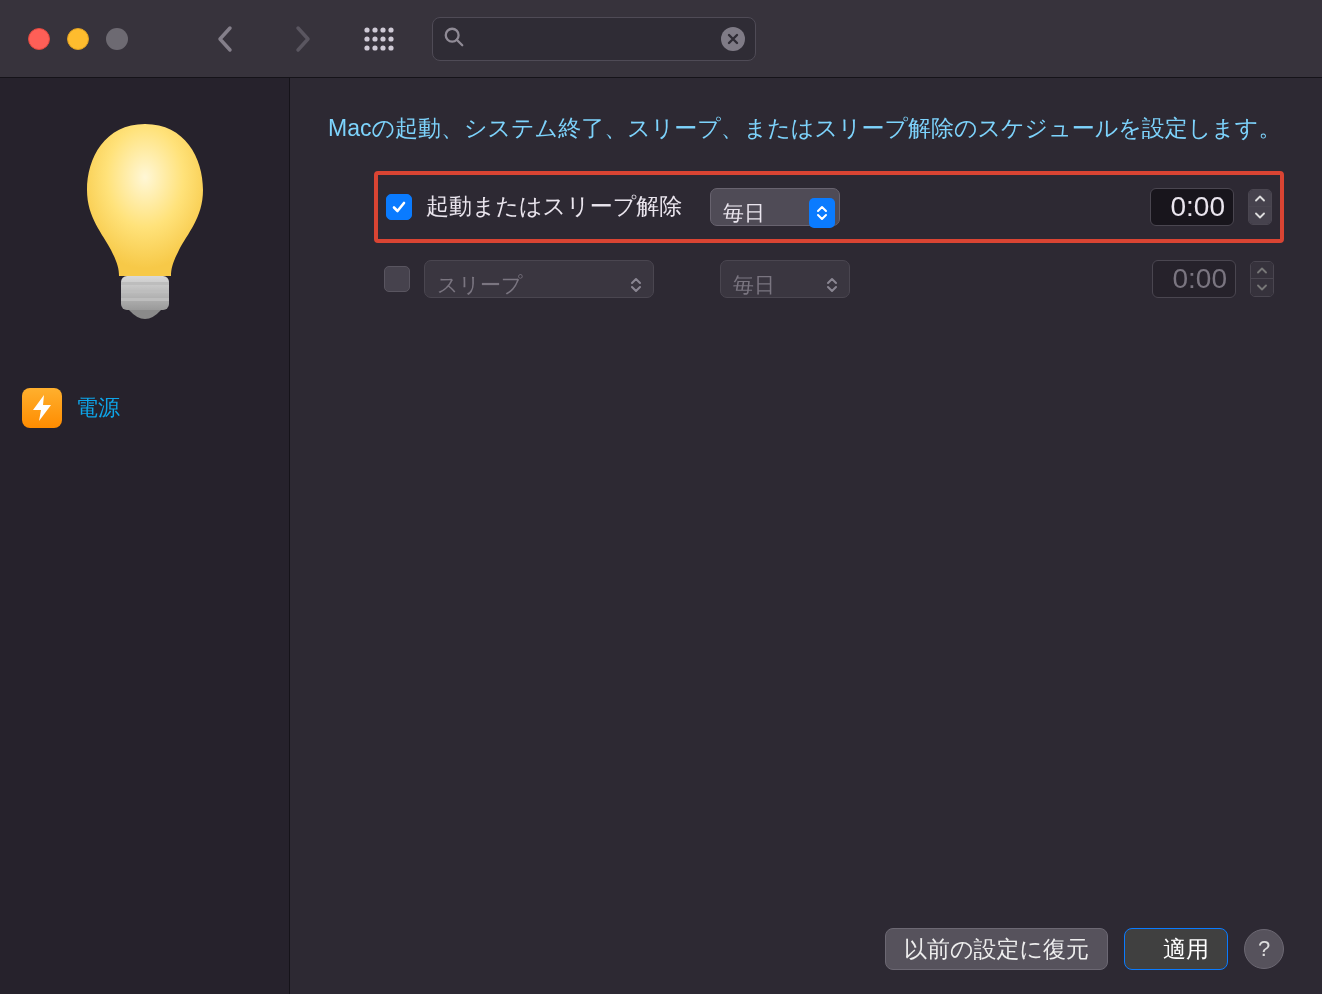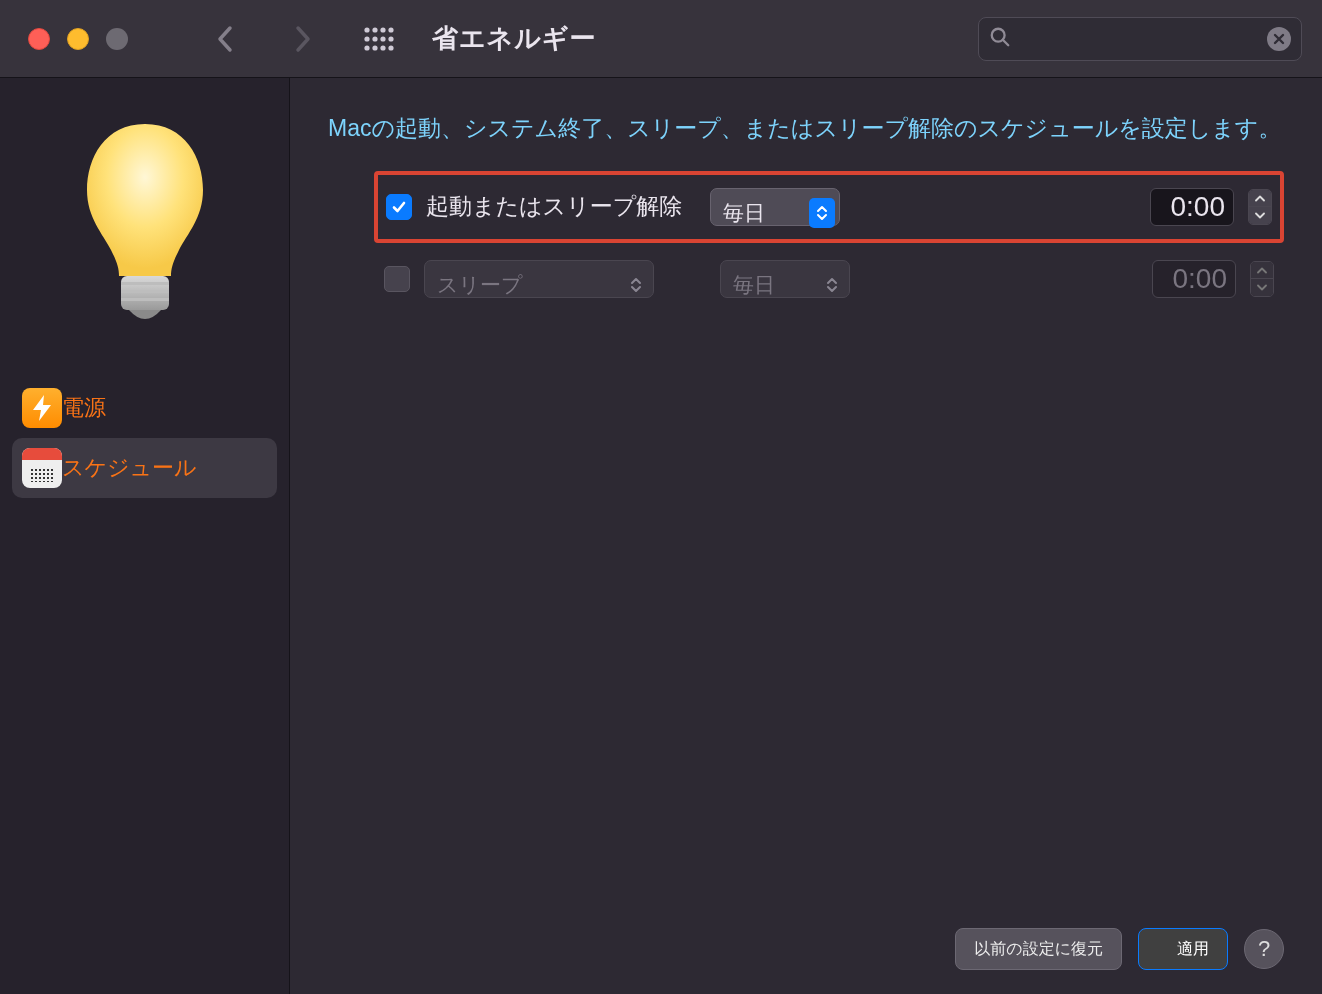--- a/index.html
+++ b/index.html
@@ -54,21 +54,21 @@
       border-right: 1px solid #151319;
       padding-top: 10px;
     }
     .bulb-wrap {
       height: 280px; display:flex; align-items:center; justify-content:center;
     }
     .sidebar-list { padding: 10px 12px; }
     .sidebar-item {
       height: 60px; display: flex; align-items: center;
       padding: 0 10px; border-radius: 10px; cursor: pointer;
-      font-size: 22px; color: #f97316; 
+      font-size: 22px; color: #0ea5e9; gap: 14px;
     }
     .sidebar-item.selected { background: #3d3943; }
     .app-icon {
       width: 40px; height: 40px; border-radius: 8px;
       display:flex; align-items:center; justify-content:center;
     }
     .app-icon.orange { background: linear-gradient(#ffb02e,#ff8c00); }
     .app-icon.calendar { background: #eee; position:relative; }
     .app-icon.calendar::before {
       content:""; position:absolute; top:0;left:0;right:0; height:12px;
@@ -145,21 +145,21 @@
     }
     .row.disabled .stepper-arrows .half { background:#36323c; }
     .stepper-arrows .half + .half { border-top:1px solid #4a4650;}
 
     .footer-bar {
       position:absolute; bottom: 24px; right: 38px;
       display:flex; align-items:center; gap: 16px;
     }
     .btn {
       height:42px; padding:0 18px; border-radius:8px;
-      font-size:16px; display:flex; align-items:center;
+      font-size:23px; display:flex; align-items:center;
       cursor:pointer; border:1px solid #6c6873; background:#56525c;
       color:#eee;
     }
     .btn.primary { background:#404040; border-color:#0a7bff; color:white;padding-left:38px;}
     .help-btn {
       width:40px; height:40px; border-radius:50%;
       background:#56525c; border:1px solid #6c6873;
       display:flex; align-items:center; justify-content:center;
       font-size:22px; color:#ddd; cursor:pointer;
     }
@@ -192,21 +192,20 @@
       <circle cx="3" cy="12" r="2.6"></circle>
         <circle cx="11" cy="12" r="2.6"></circle>
         <circle cx="19" cy="12" r="2.6"></circle>
         <circle cx="27" cy="12" r="2.6"></circle>
       <circle cx="3" cy="21" r="2.6"></circle>
         <circle cx="11" cy="21" r="2.6"></circle>
         <circle cx="19" cy="21" r="2.6"></circle>
         <circle cx="27" cy="21" r="2.6"></circle>
     </svg>
   </div>
-  <div class="title">省エネルギー</div>
   <div class="search-wrap">
     <span class="mag">
       <svg width="22" height="22" viewBox="0 0 24 24" fill="none">
           <circle cx="10" cy="10" r="7" stroke="currentColor" stroke-width="2.5"></circle>
           <path d="M15 15 L21 21" stroke="currentColor" stroke-width="2.5" stroke-linecap="round"></path>
         </svg>
     </span>
     <input class="search-input" placeholder="" style="">
     <span class="clear-btn">
       <svg width="12" height="12" viewBox="0 0 12 12">
@@ -241,26 +240,20 @@
     </div>
     <div class="sidebar-list">
       <div class="sidebar-item">
         <div class="app-icon orange">
           <svg width="22" height="28" viewBox="0 0 22 28" fill="white">
               <path d="M13 1 L2 16 H10 L8 27 L20 11 H12 Z"></path>
             </svg>
         </div>
         <span>電源</span>
       </div>
-      <div class="sidebar-item selected">
-        <div class="app-icon calendar">
-          <div class="cal-dots"></div>
-        </div>
-        <span>スケジュール</span>
-      </div>
     </div>
   </div>
 
   <div class="main">
     <div class="desc">Macの起動、システム終了、スリープ、またはスリープ解除のスケジュールを設定します。</div>
 
     <div class="row highlighted">
       <div class="checkbox checked">
         <svg width="16" height="16" viewBox="0 0 16 16" fill="none">
             <path d="M3 8.5 L6.5 12 L13 4" stroke="white" stroke-width="2.6" stroke-linecap="round" stroke-linejoin="round"></path>

